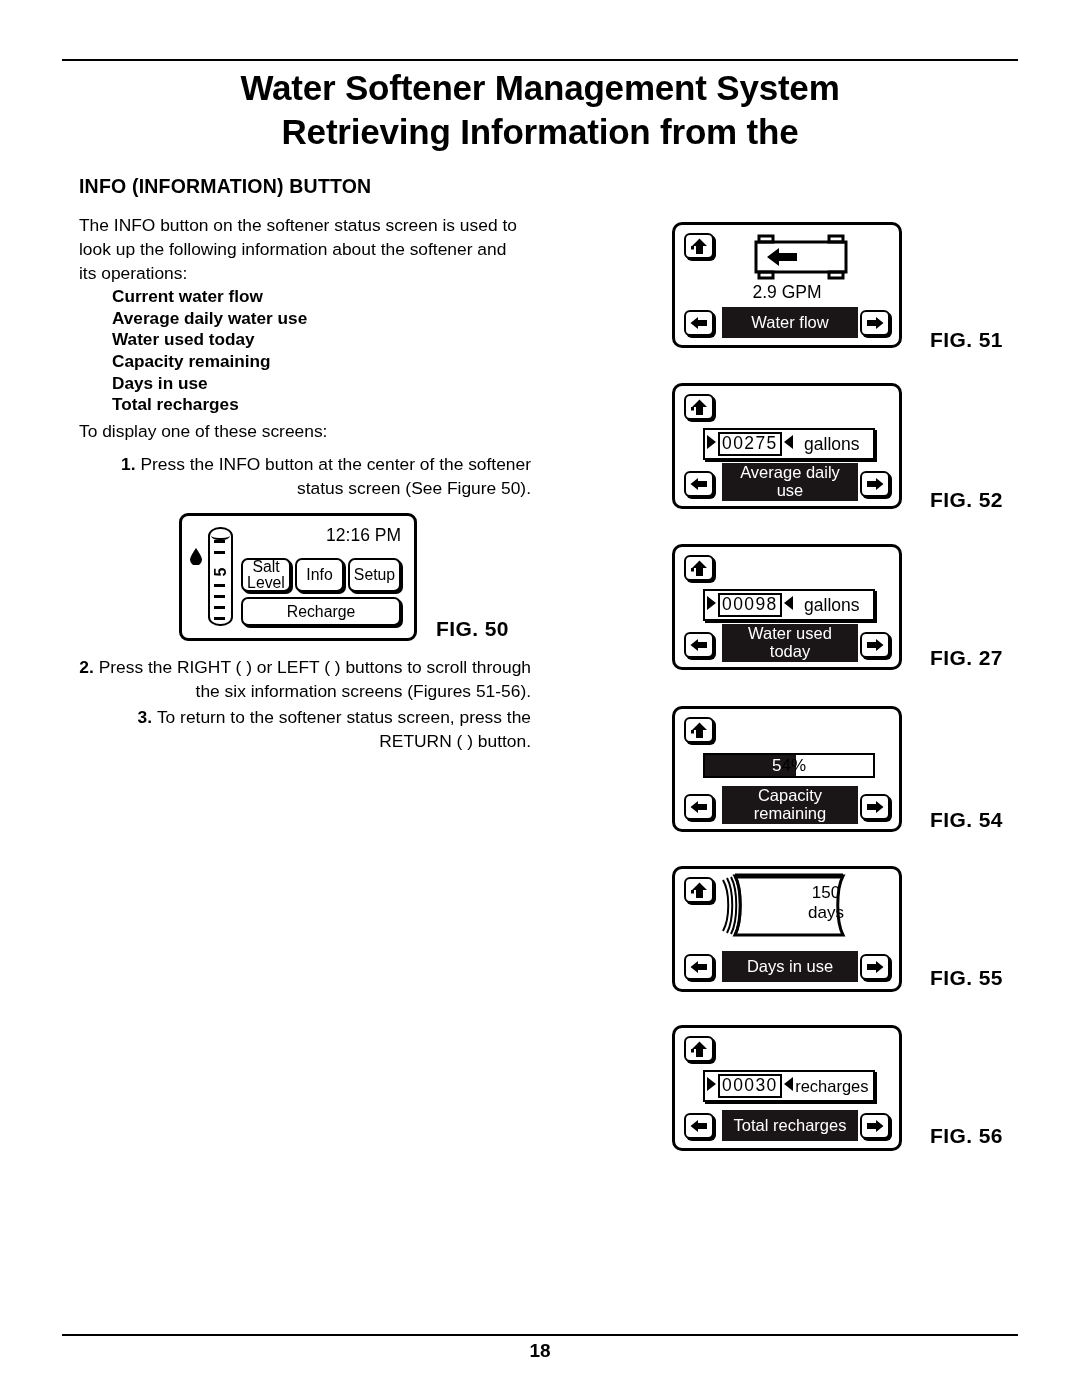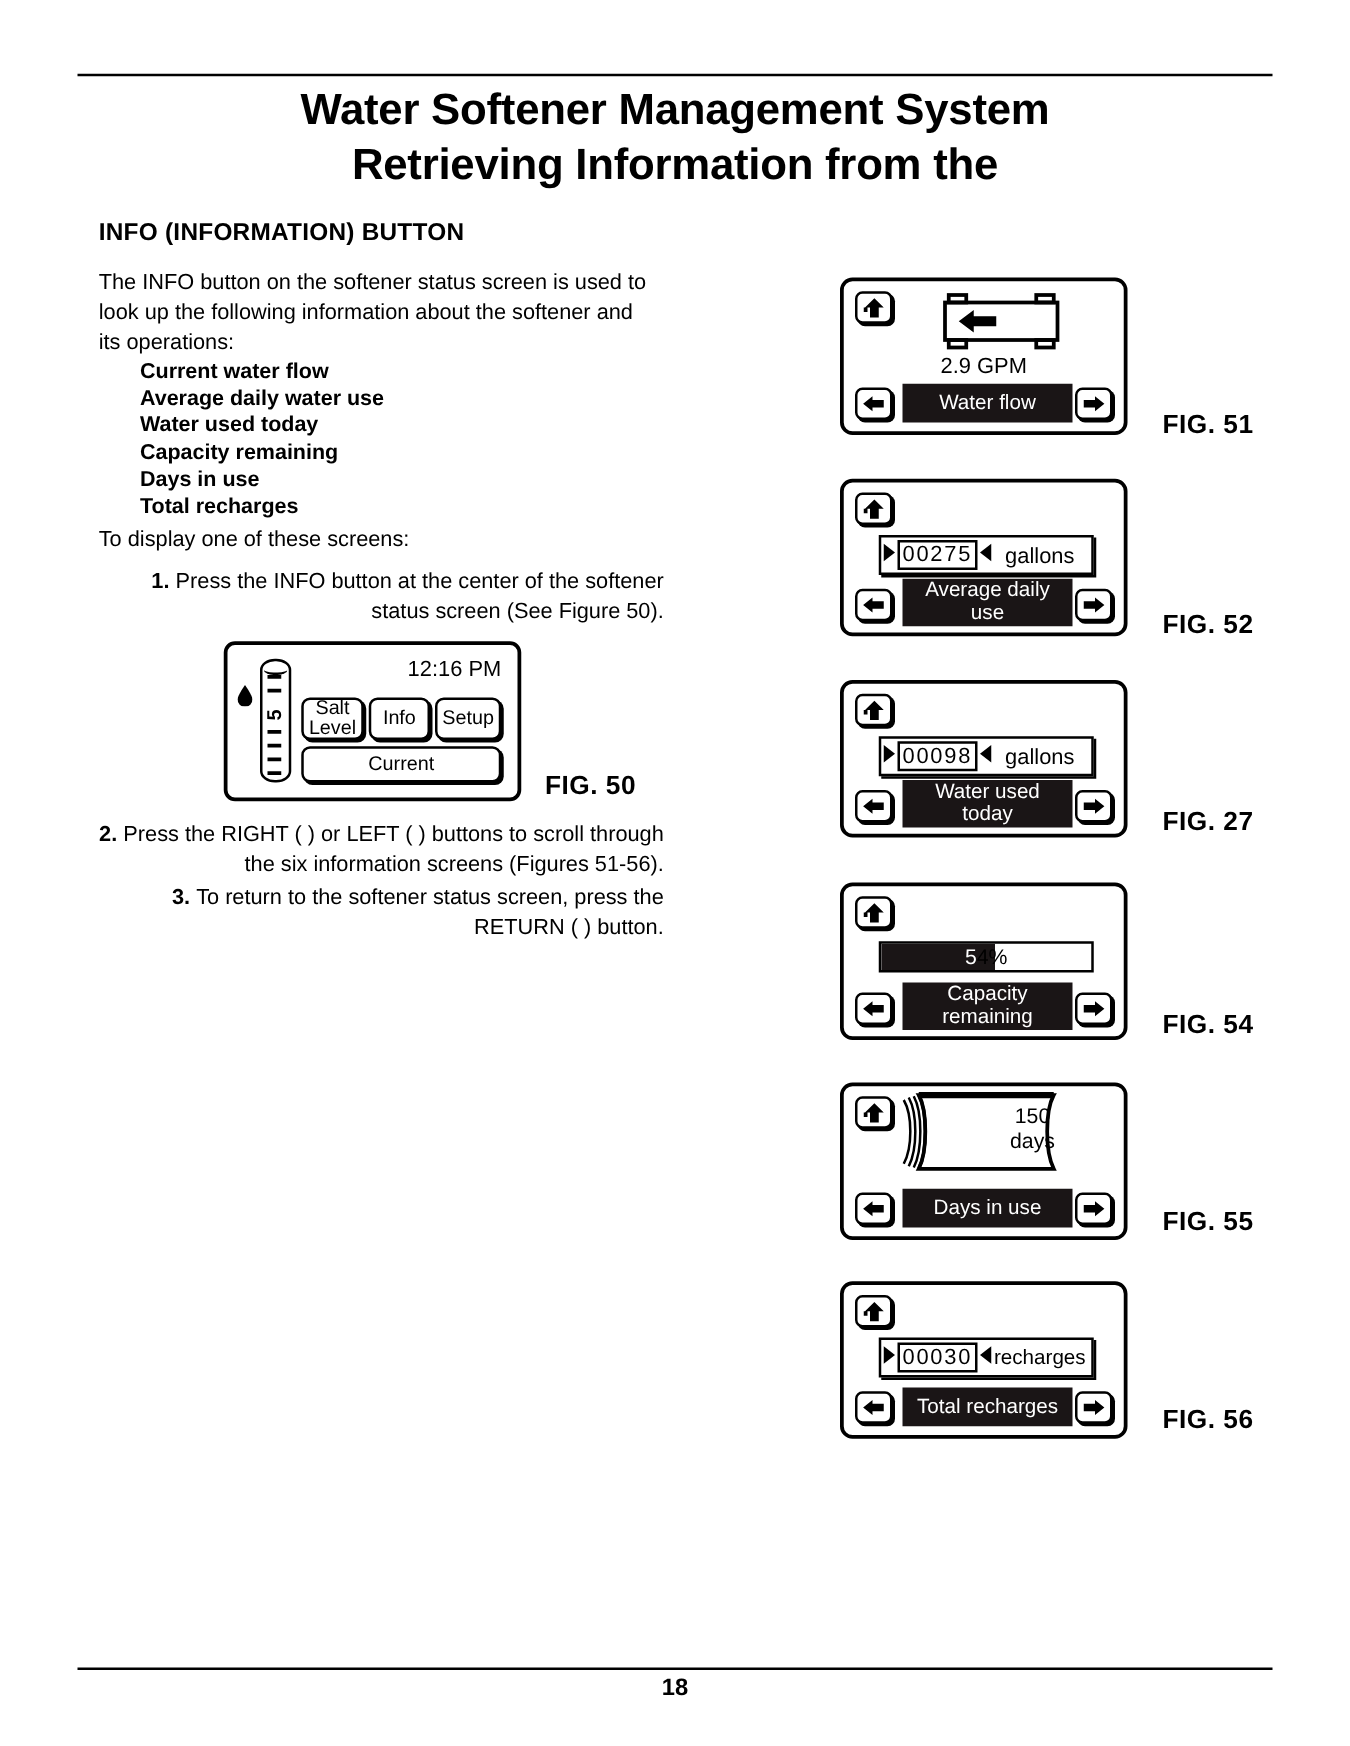--- a/index.html
+++ b/index.html
@@ -431,21 +431,21 @@
     </div>
 
     <div class="clock">12:16 PM</div>
 
     <div class="btn50" id="btn-salt">
       <span>Salt</span>
       <span>Level</span>
     </div>
     <div class="btn50" id="btn-info">Info</div>
     <div class="btn50" id="btn-setup">Setup</div>
-    <div class="btn50" id="btn-recharge">Current</div>
+    <div class="btn50" id="btn-recharge">Recharge</div>
   </div>
 
   <div class="fig-label" style="left:436px; top:617px;text-align:right;">FIG. 50</div>
 
   <div class="screen" style="left:672px; top:222px;">
     <div class="sq-btn btn-return">
       <svg width="18" height="17" viewBox="0 0 18 17">
         <path d="M9.5 0.5 L17 8 L13 8 L13 16 L6 16 L6 8 L4 8 L4 11.5 L1 11.5 L1 8 L2 8 Z" fill="#000"></path>
       </svg>
     </div>

